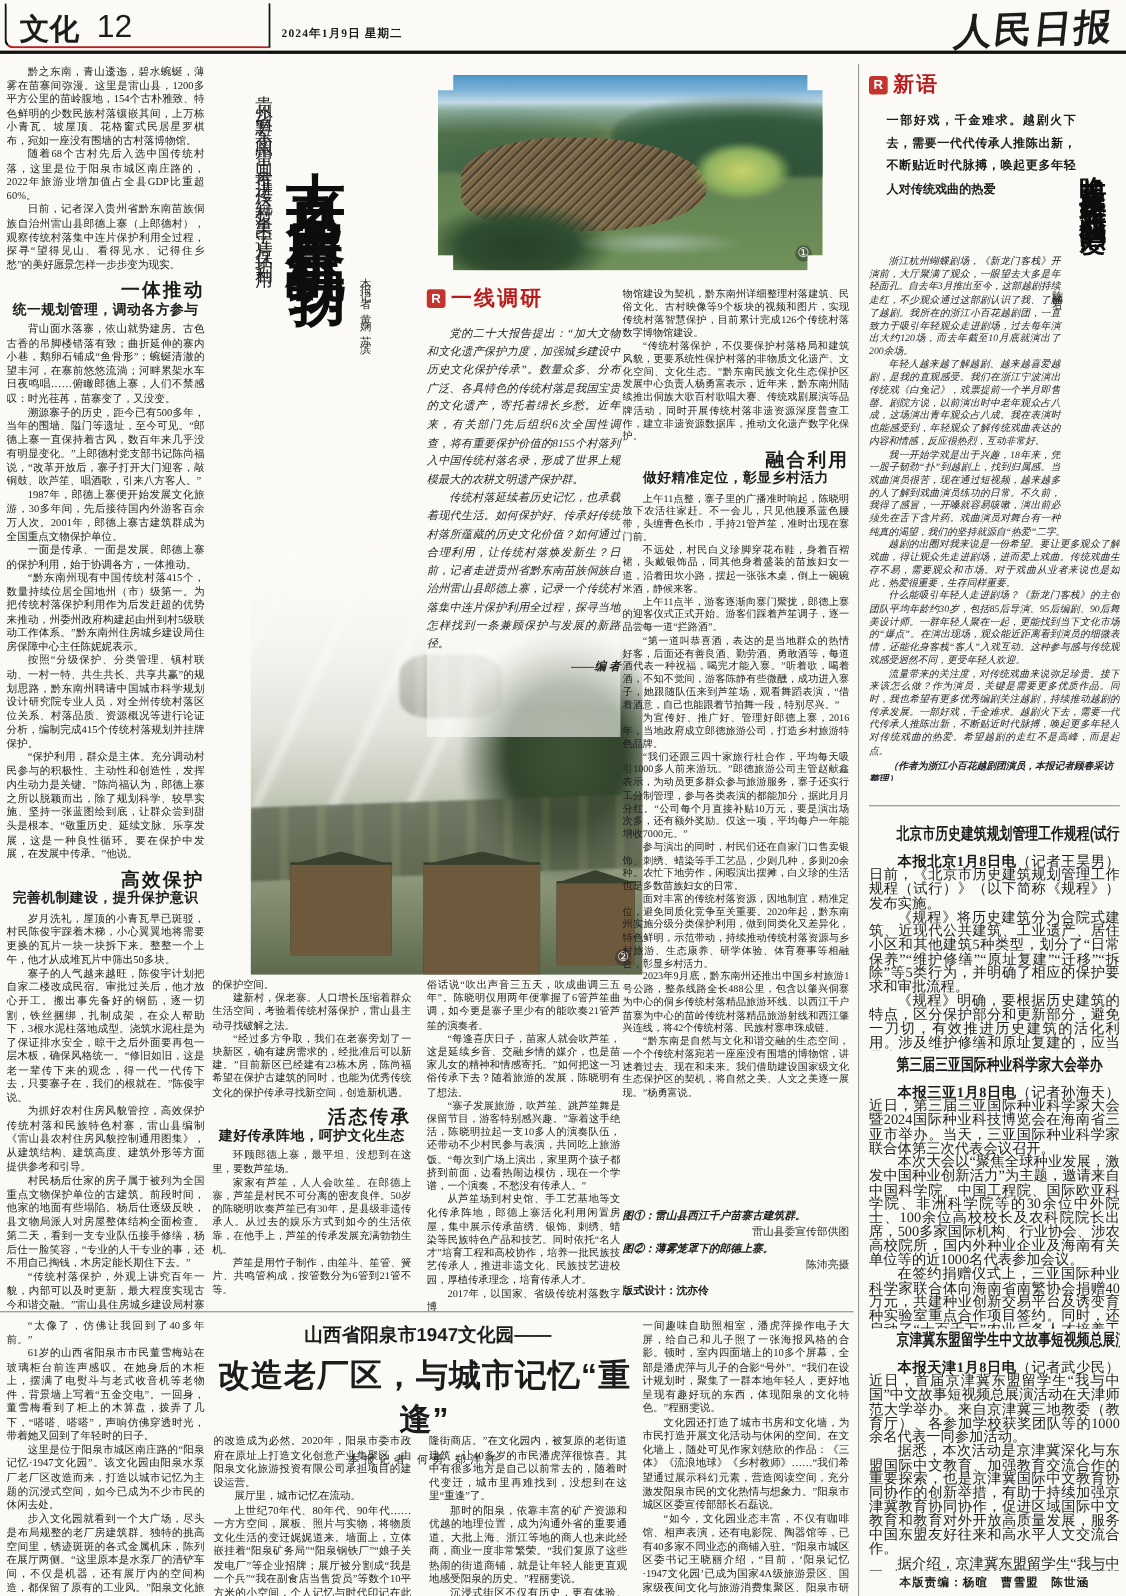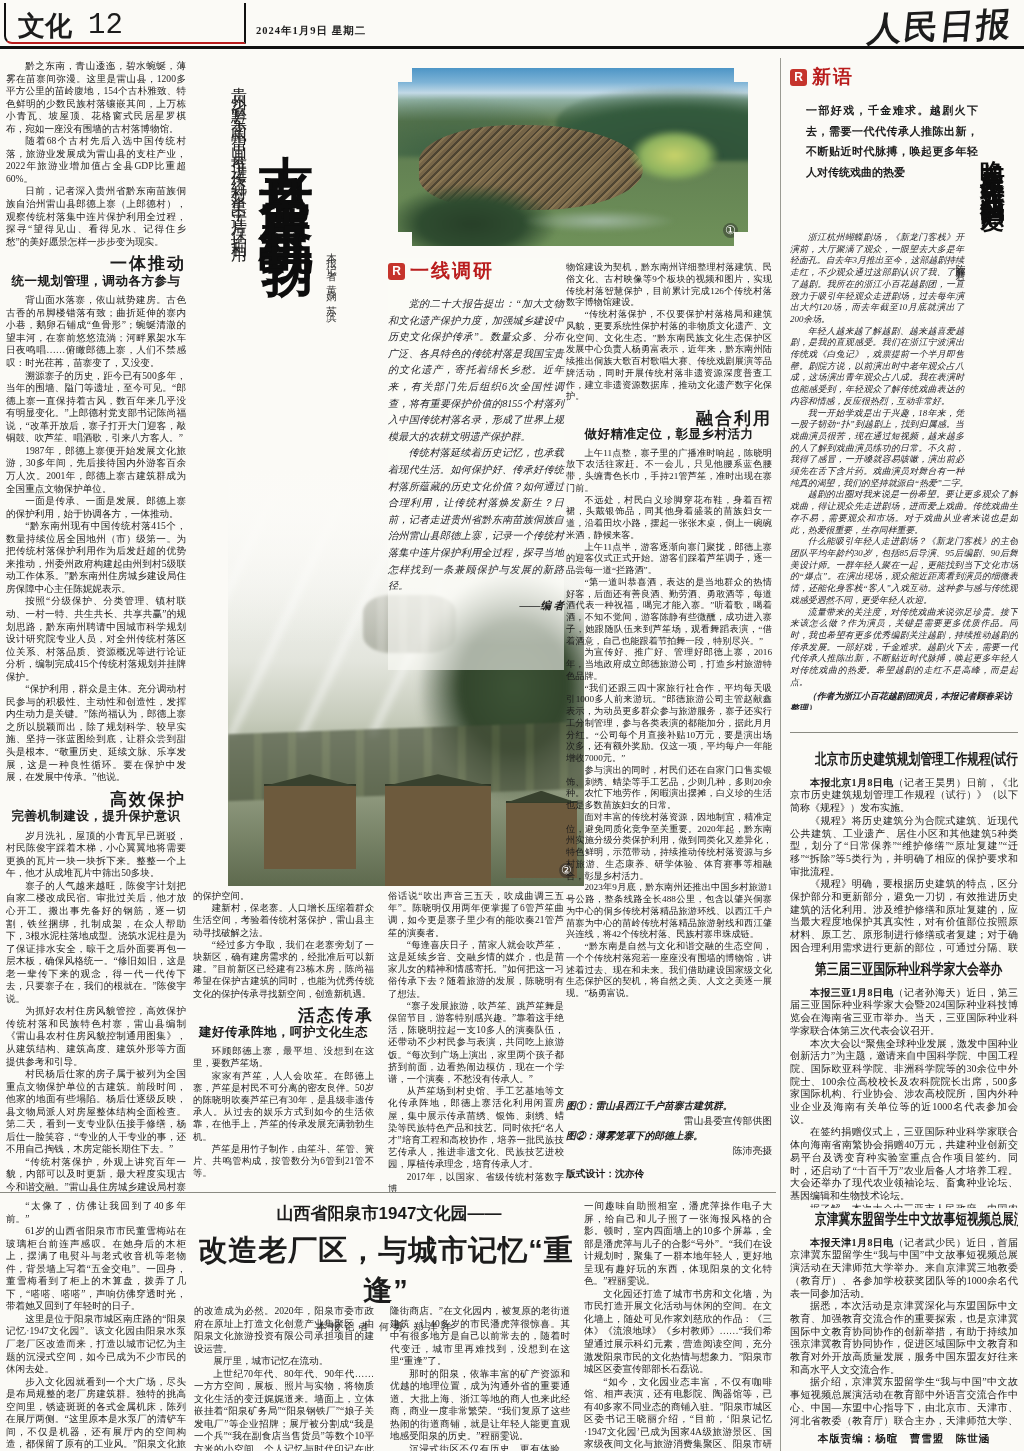--- a/index.html
+++ b/index.html
@@ -6,21 +6,21 @@
   body{width:1024px;height:1451px;background:#fbfaf6;position:relative;overflow:hidden;
        font-family:"Liberation Serif","DejaVu Serif",serif;color:#1c1c1c}
   .abs{position:absolute}
   .vtext{writing-mode:vertical-rl}
 
   
   .hdr-bracket{left:4px;top:3px;width:226px;height:37px;border-left:2px solid #111;
     border-bottom:2px solid #b91c1c;border-right:2px solid #111;border-bottom-left-radius:8px;
     display:flex;align-items:flex-end;gap:16px;padding:0 0 2px 12px}
   .hdr-section{font-weight:700;font-size:27px;line-height:1}
-  .hdr-page{font-size:29px;line-height:1;font-family:Liberation Mono, monospace}
+  .hdr-page{font-size:29px;line-height:1;font-family:Liberation Sans, sans-serif}
   .hdr-date{left:256px;top:24px;font-size:10.5px;font-weight:700;letter-spacing:1px}
   .masthead{right:12px;top:4px;font-size:34px;font-weight:700;transform:skewX(-8deg) rotate(-2deg);letter-spacing:2px}
   .hdr-rule{left:0;top:46px;width:1024px;height:2.5px;background:#111}
 
   
   .flow p{margin:0;text-align:justify;text-indent:2em}
   .flow p.c{text-indent:0}
   .flow p.bh{text-indent:0;text-align:right;font-weight:700;font-size:17px;margin:10px 0 4px;
              font-family:"Liberation Sans",sans-serif;letter-spacing:2px}
   .flow p.sh{text-indent:0;text-align:center;font-weight:700;font-size:12.5px;margin:0 0 7px;letter-spacing:.5px;
@@ -101,21 +101,21 @@
   .xy-spacer{float:right;width:54px;height:243px}
   .xy-sign{margin-top:3px;text-indent:2em;font-weight:700}
   .xy-head{position:absolute;left:186px;top:80px;height:360px;writing-mode:vertical-rl;font-weight:700;
     font-size:24.5px;letter-spacing:4px;font-family:"Liberation Sans",sans-serif;color:#0d0d0d}
   .xy-author{position:absolute;left:163px;top:196px;writing-mode:vertical-rl;font-size:10px;letter-spacing:4px;color:#333}
   .rail-rule{position:absolute;left:0;top:672px;width:228px;height:1px;background:#8a8a82}
   .brief{position:absolute;left:0;width:228px;overflow:hidden}
   .b1{top:690px;height:205px}.b2{top:900px;height:248px}.b3{top:1150px;height:218px}
   .bhead{margin:0 0 8px;font:700 15px/1.25 "Liberation Sans",sans-serif;white-space:nowrap;
     text-align:center;transform:scaleX(.78);transform-origin:50% 50%}
-  .brief .flow{font-size:10px;line-height:12.7px}
+  .brief .flow{font-size:13px;line-height:12.7px}
   .brief .lead b{font-weight:700}
   .pfoot{left:790px;top:1432px;width:228px;text-align:center;font-weight:700;font-size:10.5px;letter-spacing:1px}
 
   
   .ya-head{left:194px;top:1202px;width:384px;text-align:center}
   .ya-kicker{font-weight:700;font-size:17px;text-align:center;padding-left:6px;
     font-family:"Liberation Sans",sans-serif}
   .ya-title{font-weight:700;font-size:29px;letter-spacing:1px;margin-top:6px;
     font-family:"Liberation Sans",sans-serif}
   .ya-byline{font-size:10px;letter-spacing:4px;margin-top:9px;color:#222}
@@ -162,21 +162,21 @@
   <div class="p2-roofs"></div>
   <div class="house h1"></div>
   <div class="house h2"></div>
   <div class="house h3"></div>
   <div class="p2-fade"></div>
   <span class="photo-mk">②</span>
 </div>
 
 <div class="abs colbox flow c-main1">
     <p class="p">黔之东南，青山逶迤，碧水蜿蜒，薄雾在苗寨间弥漫。这里是雷山县，1200多平方公里的苗岭腹地，154个古朴雅致、特色鲜明的少数民族村落镶嵌其间，上万栋小青瓦、坡屋顶、花格窗式民居星罗棋布，宛如一座没有围墙的古村落博物馆。</p>
-    <p class="p">随着68个古村先后入选中国传统村落，旅游业发展成为雷山县的支柱产业，2022年旅游业增加值占全县GDP比重超60%。</p>
+    <p class="p">随着68个古村先后入选中国传统村落，这里是位于阳泉市城区南庄路的，2022年旅游业增加值占全县GDP比重超60%。</p>
     <p class="p">日前，记者深入贵州省黔东南苗族侗族自治州雷山县郎德上寨（上郎德村），观察传统村落集中连片保护利用全过程，探寻“望得见山、看得见水、记得住乡愁”的美好愿景怎样一步步变为现实。</p>
     <p class="bh">一体推动</p>
     <p class="sh">统一规划管理，调动各方参与</p>
     <p class="p">背山面水落寨，依山就势建房。古色古香的吊脚楼错落有致；曲折延伸的寨内小巷，鹅卵石铺成“鱼骨形”；蜿蜒清澈的望丰河，在寨前悠悠流淌；河畔累架水车日夜鸣唱……俯瞰郎德上寨，人们不禁感叹：时光荏苒，苗寨变了，又没变。</p>
     <p class="p">溯源寨子的历史，距今已有500多年，当年的围墙、隘门等遗址，至今可见。“郎德上寨一直保持着古风，数百年来几乎没有明显变化。”上郎德村党支部书记陈尚福说，“改革开放后，寨子打开大门迎客，敲铜鼓、吹芦笙、唱酒歌，引来八方客人。”</p>
     <p class="p">1987年，郎德上寨便开始发展文化旅游，30多年间，先后接待国内外游客百余万人次。2001年，郎德上寨古建筑群成为全国重点文物保护单位。</p>
     <p class="p">一面是传承、一面是发展。郎德上寨的保护利用，始于协调各方，一体推动。</p>
     <p class="p">“黔东南州现有中国传统村落415个，数量持续位居全国地州（市）级第一。为把传统村落保护利用作为后发赶超的优势来推动，州委州政府构建起由州到村5级联动工作体系。”黔东南州住房城乡建设局住房保障中心主任陈妮妮表示。</p>
     <p class="p">按照“分级保护、分类管理、镇村联动、一村一特、共生共长、共享共赢”的规划思路，黔东南州聘请中国城市科学规划设计研究院专业人员，对全州传统村落区位关系、村落品质、资源概况等进行论证分析，编制完成415个传统村落规划并挂牌保护。</p>
     <p class="p">“保护利用，群众是主体。充分调动村民参与的积极性、主动性和创造性，发挥内生动力是关键。”陈尚福认为，郎德上寨之所以脱颖而出，除了规划科学、较早实施、坚持一张蓝图绘到底，让群众尝到甜头是根本。“敬重历史、延续文脉、乐享发展，这是一种良性循环。要在保护中发展，在发展中传承。”他说。</p>

